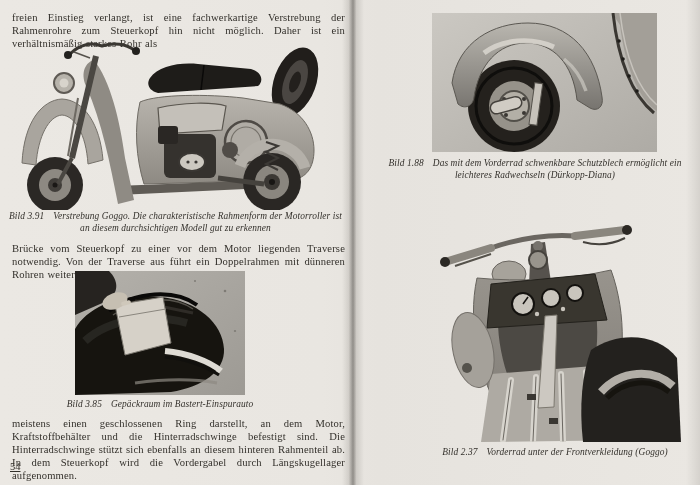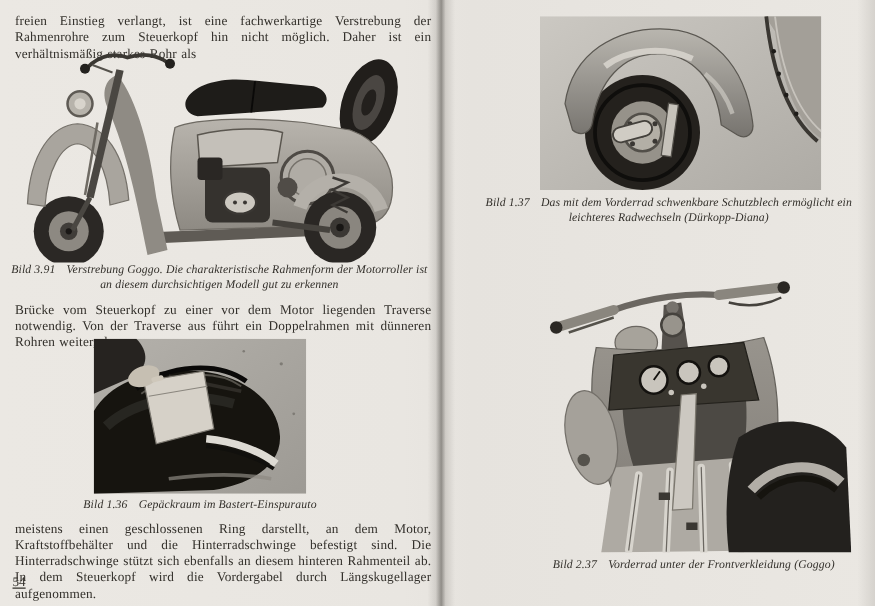--- a/index.html
+++ b/index.html
@@ -137,21 +137,21 @@
         <ellipse cx="40" cy="30" rx="13" ry="8" fill="#c6bfb2"></ellipse>
       </g>
       <rect x="46" y="30" width="10" height="4" rx="2" fill="#cfc8bb" transform="rotate(-15 51 32)"></rect>
 
       <path d="M90,80 C112,82 134,90 146,100" stroke="#dedbd4" stroke-width="6" fill="none"></path>
       <path d="M90,86 C112,88 132,96 144,104" stroke="#11100d" stroke-width="3" fill="none"></path>
       <path d="M60,112 C90,108 120,108 142,112" stroke="#8d8981" stroke-width="3" fill="none" opacity=".7"></path>
     </svg>
 
     <div class="caption" style="left:60px;top:399px;width:200px">
-      <span class="cap-label">Bild 1.36</span><span>Gepäckraum im Bastert-Einspurauto</span>
+      <span class="cap-label">Bild 3.85</span><span>Gepäckraum im Bastert-Einspurauto</span>
     </div>
 
     <div class="para" style="left:12px;top:417px;width:333px">meistens einen geschlossenen Ring darstellt, an dem Motor, Kraftstoffbehälter und die Hinterradschwinge befestigt sind. Die Hinterradschwinge stützt sich ebenfalls an diesem hinteren Rahmenteil ab. In dem Steuerkopf wird die Vordergabel durch Längskugellager aufgenommen.</div>
 
     <div class="pagenum" style="left:10px;top:461px">54</div>
   </div>
 
   <div>
 
     <svg class="fig" style="left:432px;top:13px" width="225" height="139" viewBox="0 0 225 139">
@@ -190,21 +190,21 @@
       <path d="M180,0 L225,0 L225,98 C206,86 193,52 188,12 Z" fill="#a39f98"></path>
       <path d="M181,0 C186,45 198,80 222,100" stroke="#3a3732" stroke-width="3" fill="none"></path>
       <path d="M188,0 C193,42 204,74 225,92" stroke="#cfccc5" stroke-width="1.5" fill="none" opacity=".8"></path>
       <circle cx="187" cy="28" r="1.8" fill="#1e1c19"></circle>
         <circle cx="191" cy="46" r="1.8" fill="#1e1c19"></circle>
       <circle cx="197" cy="63" r="1.8" fill="#1e1c19"></circle>
         <circle cx="205" cy="78" r="1.8" fill="#1e1c19"></circle>
     </svg>
 
     <div class="caption" style="left:385px;top:158px;width:300px">
-      <span class="cap-label">Bild 1.37</span><span>Das mit dem Vorderrad schwenkbare Schutzblech ermöglicht ein leichteres Radwechseln (Dürkopp-Diana)</span>
+      <span class="cap-label">Bild 1.88</span><span>Das mit dem Vorderrad schwenkbare Schutzblech ermöglicht ein leichteres Radwechseln (Dürkopp-Diana)</span>
     </div>
 
     <svg class="fig" style="left:433px;top:222px" width="248" height="220" viewBox="0 0 248 220">
       <defs>
         <linearGradient id="g4s" x1="0" y1="0" x2="0" y2="1">
           <stop offset="0" stop-color="#98948d"></stop>
             <stop offset="1" stop-color="#827e78"></stop>
         </linearGradient>
       </defs>
 

